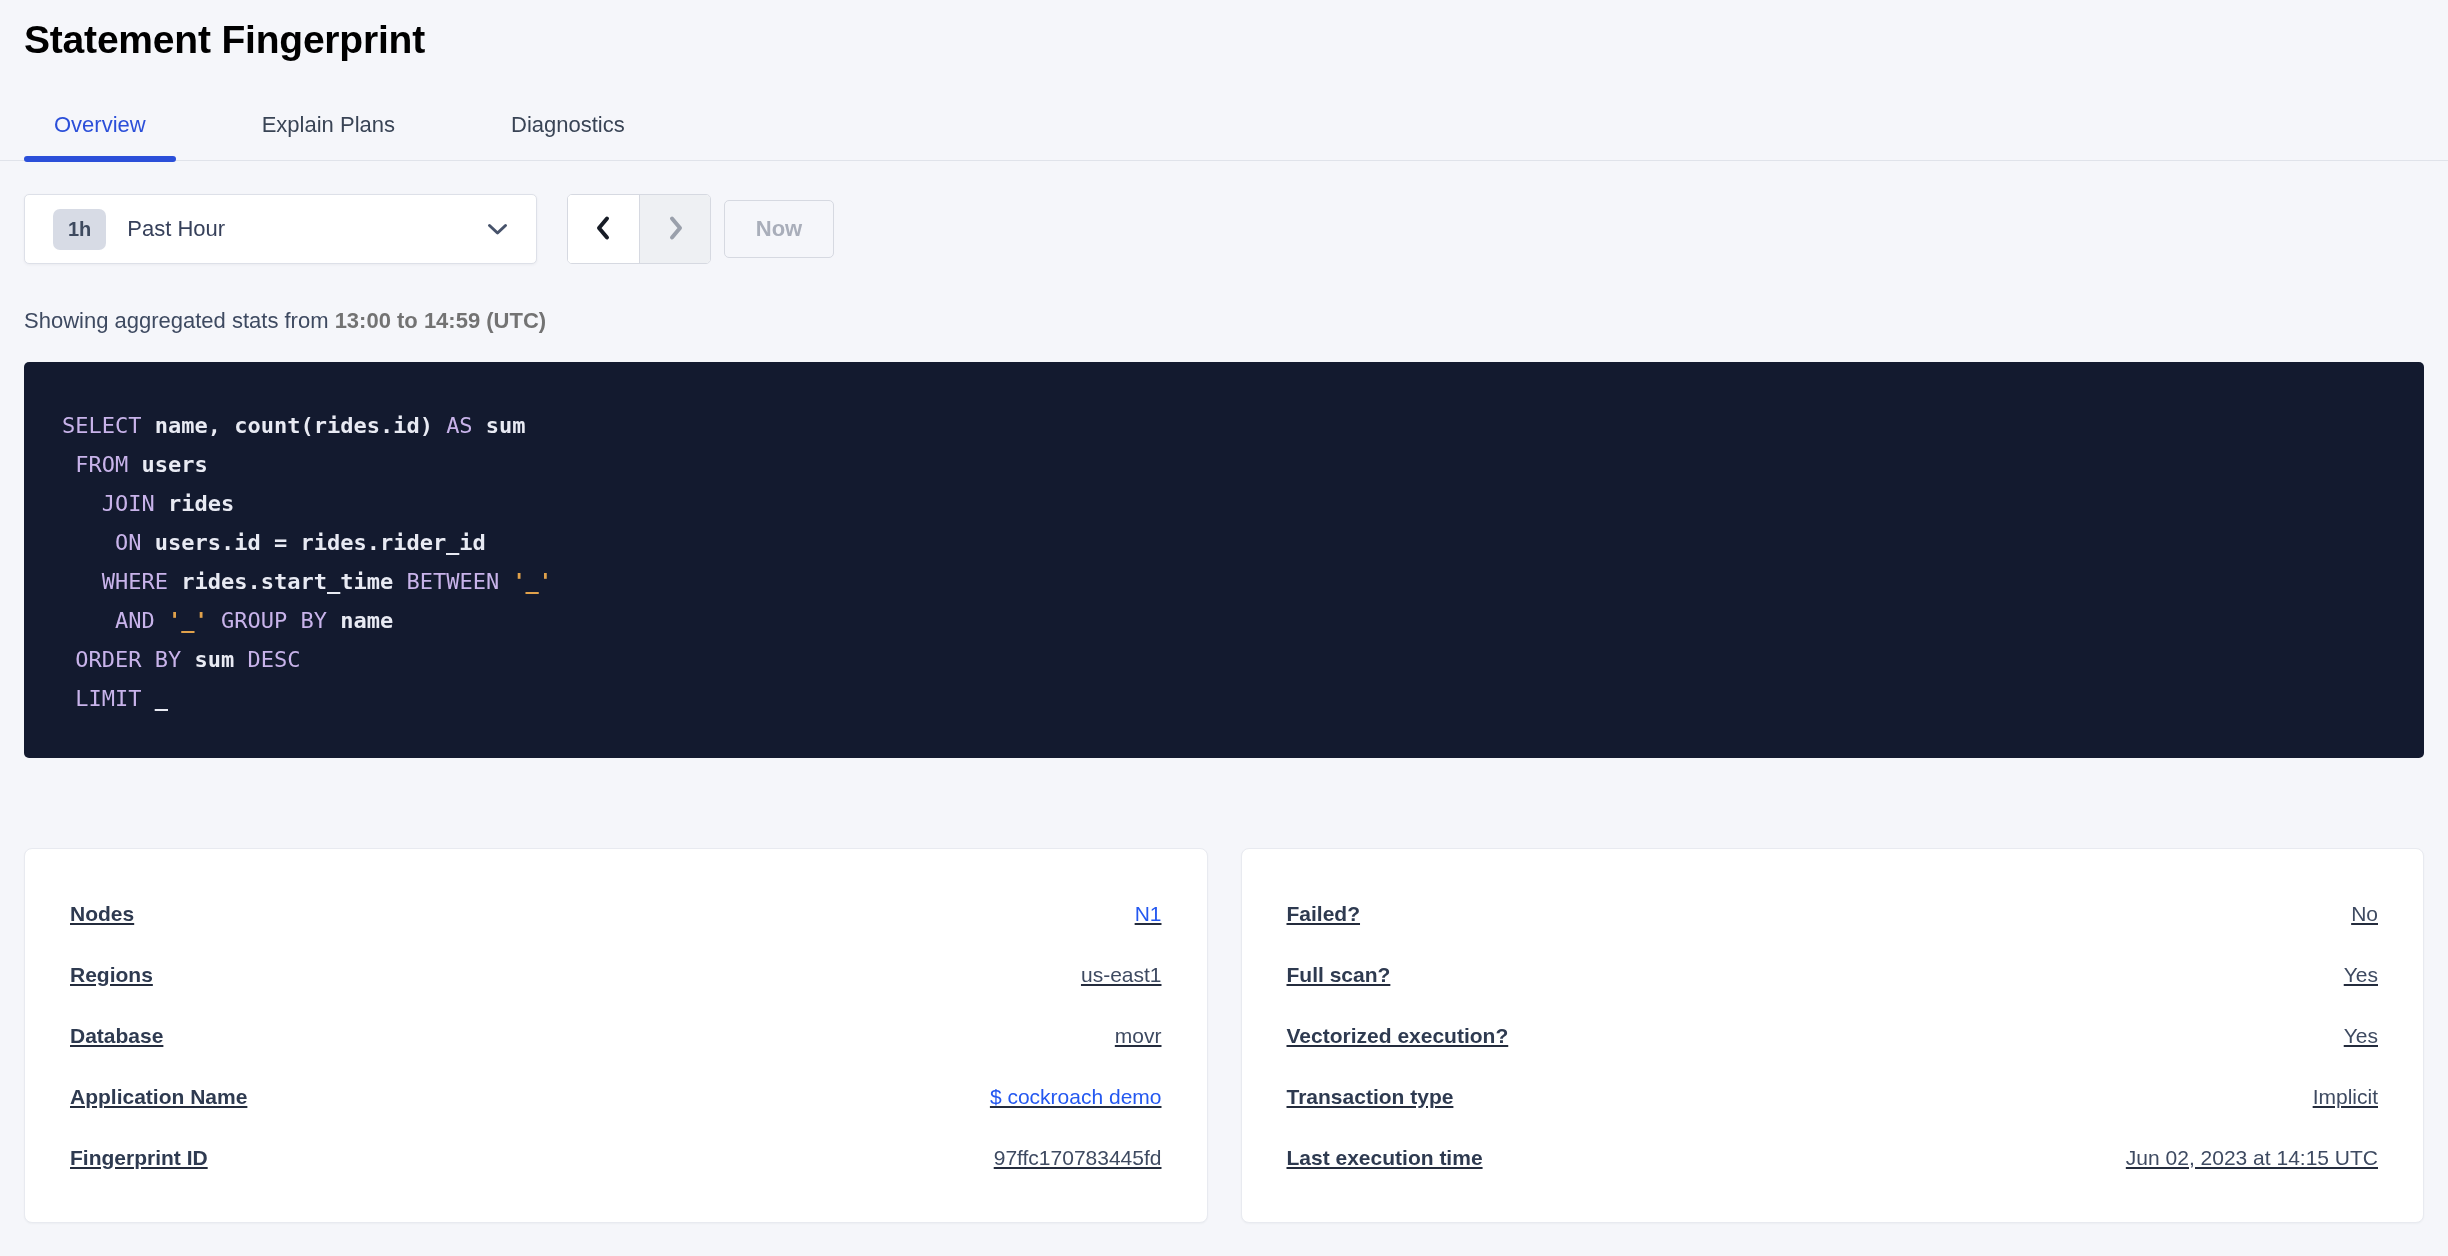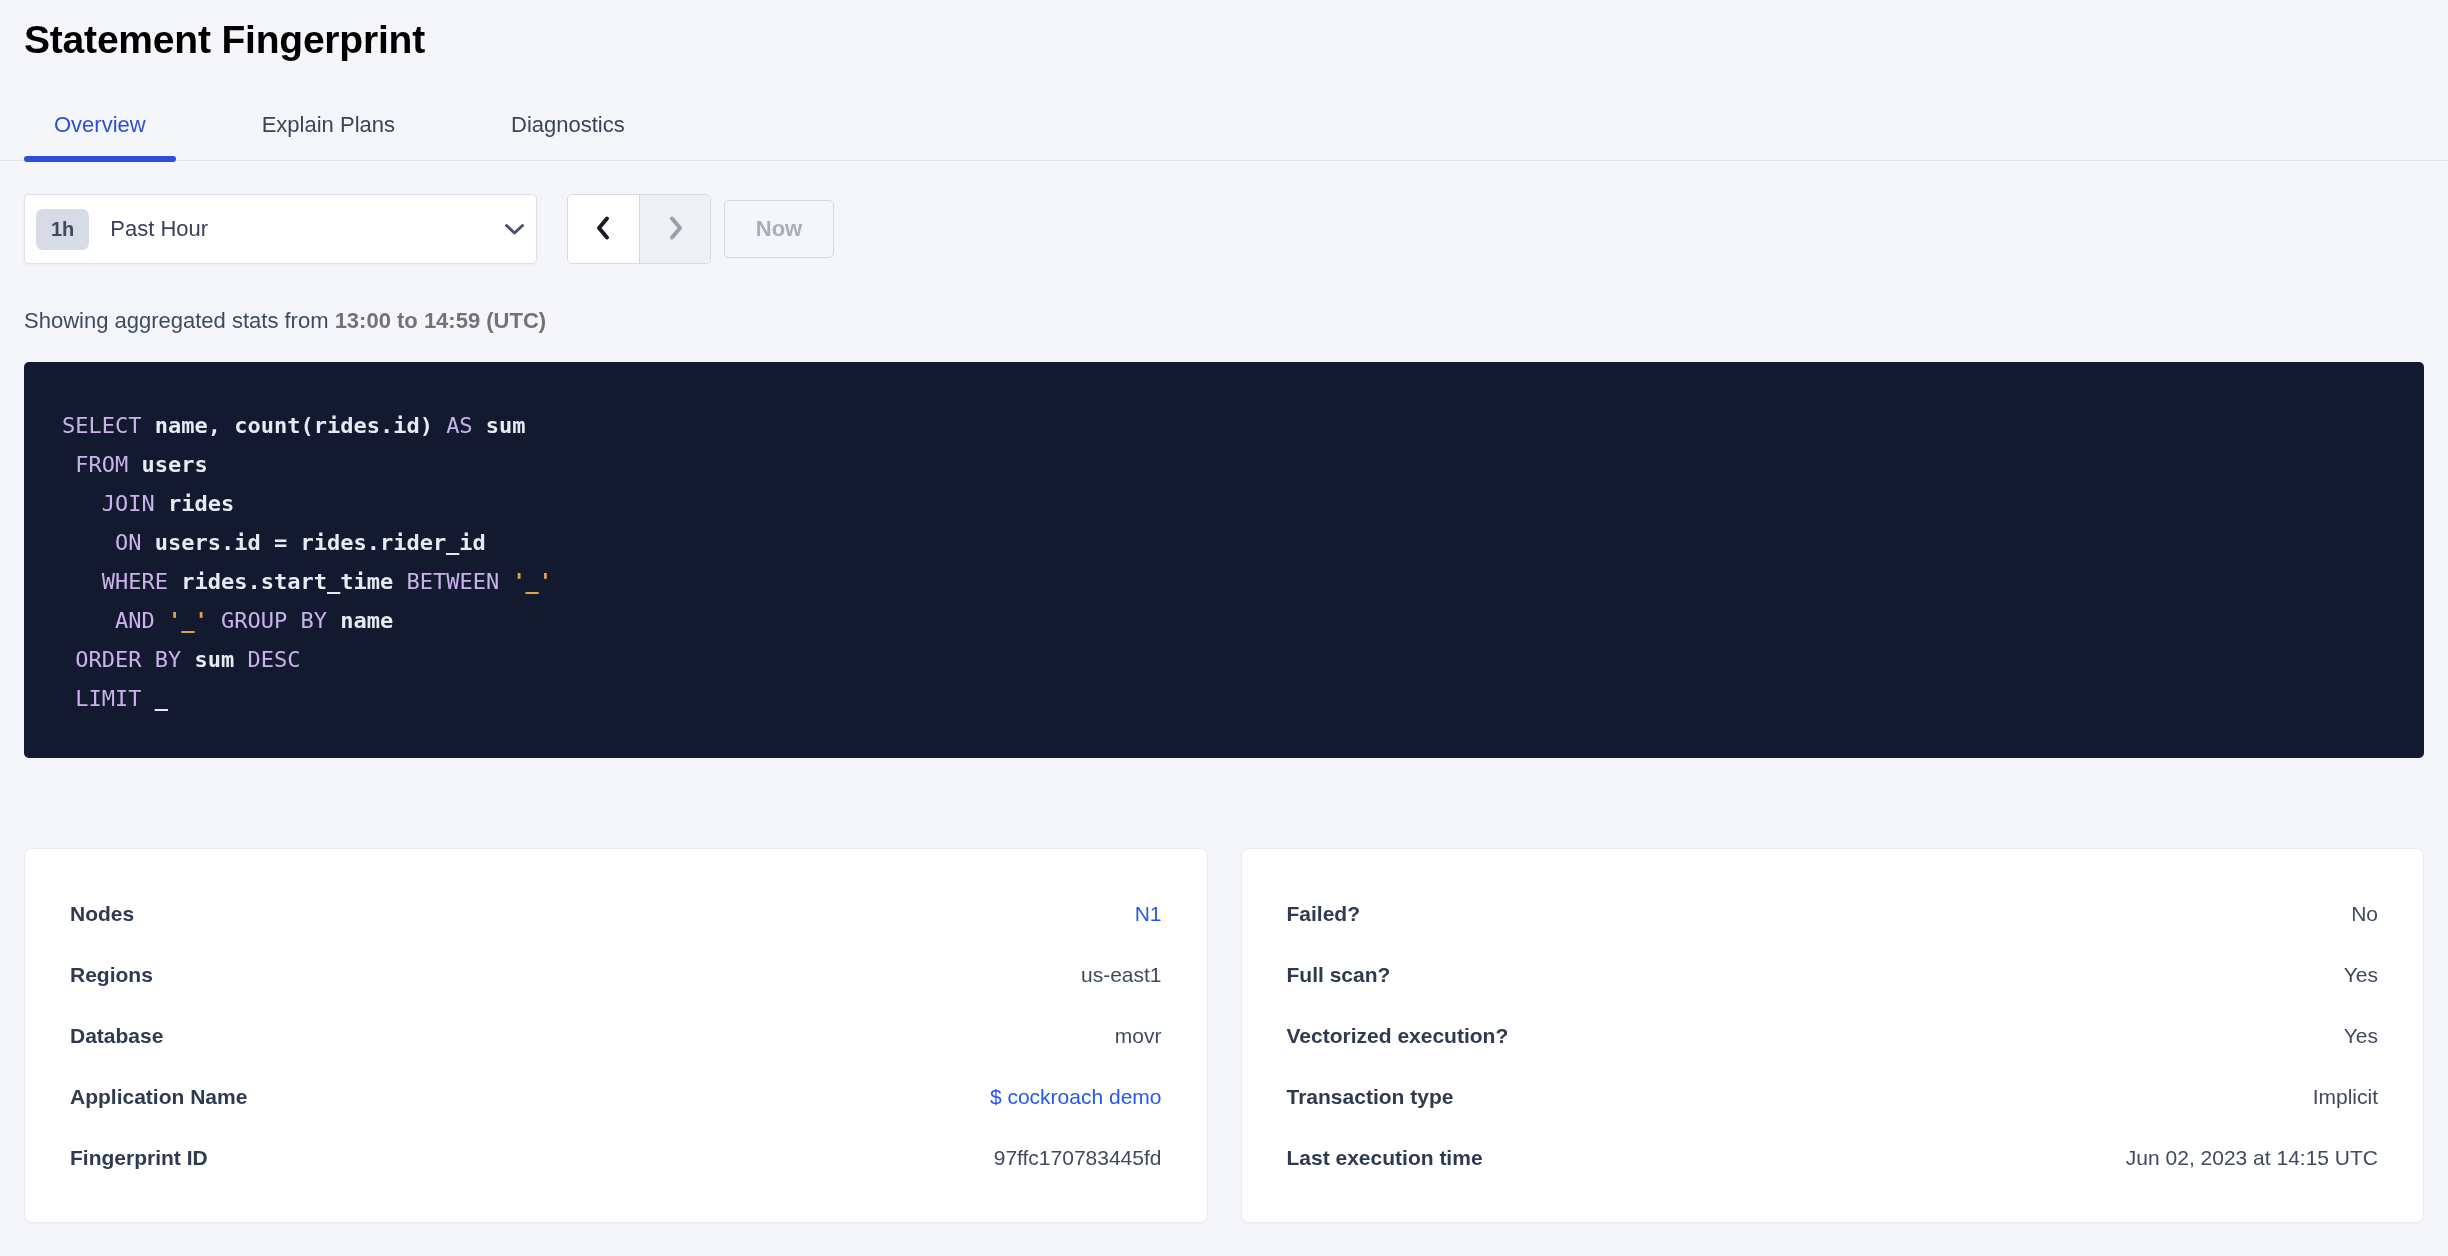--- a/index.html
+++ b/index.html
@@ -37,21 +37,21 @@
   .tab.active{color:var(--accent);}
   .tab.active::after{
     content:"";position:absolute;left:0;right:0;bottom:-2px;
     height:6px;border-radius:3px;background:var(--accent);
   }
   
   .controls{display:flex;align-items:center;margin-top:33px;}
   .time-dropdown{
     width:513px;height:70px;display:flex;align-items:center;
     background:#fff;border:1px solid #dde0e8;border-radius:5px;
-    padding:0 11px;cursor:pointer;
+    padding:0 28px;cursor:pointer;
     box-shadow:0 1px 3px rgba(30,40,60,0.05);
   }
   .interval-badge{
     background:#d7dbe5;color:#3e4a5f;font-weight:700;font-size:20px;
     padding:9px 15px;border-radius:7px;
   }
   .interval-label{font-size:22px;color:#36405a;margin-left:21px;}
   .dd-chevron{margin-left:auto;display:flex;}
   .arrow-group{
     display:flex;margin-left:30px;height:70px;
@@ -77,21 +77,21 @@
     margin-top:28px;background:var(--sql-bg);border-radius:5px;
     padding:44px 38px 40px;
     font-family:"DejaVu Sans Mono",monospace;
     font-size:22px;line-height:39px;
   }
   .sql-line{white-space:pre;}
   .tok-kw{color:var(--kw);font-weight:400;}
   .tok-pl{color:var(--pl);font-weight:700;}
   .tok-str{color:var(--str);font-weight:700;}
   
-  .cards{display:flex;gap:33px;margin-top:90px;}
+  .cards{display:flex;gap:33px;margin-top:90px;text-decoration:underline;}
   .card{
     flex:1;background:#fff;border:1px solid #e8eaf0;border-radius:8px;
     padding:34px 45px;
     box-shadow:0 1px 2px rgba(30,40,60,0.04);
   }
   .detail-row{
     display:flex;justify-content:space-between;align-items:center;
     height:61px;
   }
   .row-label{font-size:21px;font-weight:700;color:#2e3a50;}

